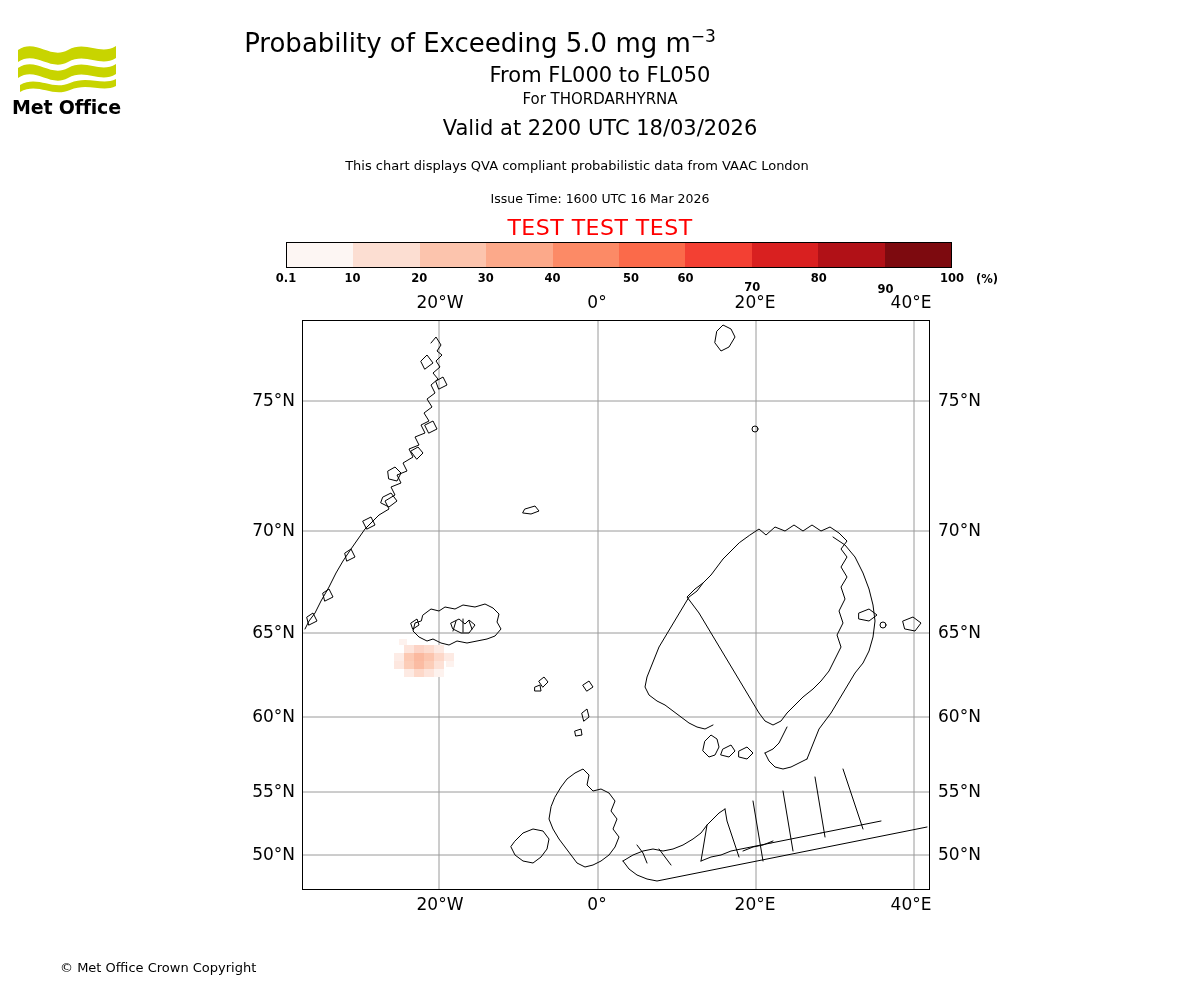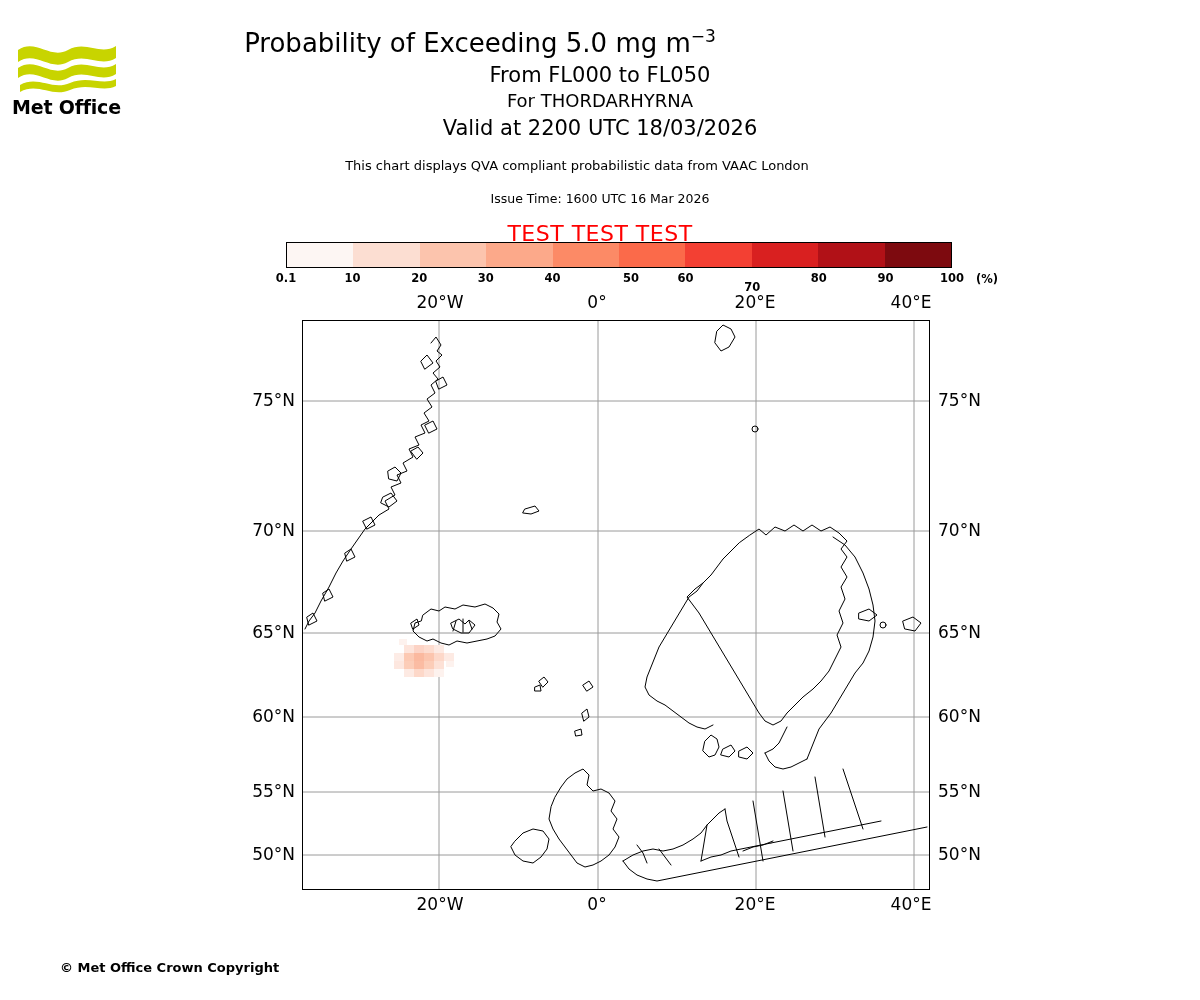--- a/index.html
+++ b/index.html
@@ -58,21 +58,21 @@
   #sub-line-1 {
     position: absolute;
     top: 63px;
     width: 1200px;
     font-size: 21px;
   }
   #sub-line-2 {
     position: absolute;
     top: 90px;
     width: 1200px;
-    font-size: 18px;
+    font-size: 15px;
     text-align: center;
   }
   #sub-line-3 {
     position: absolute;
     top: 116px;
     width: 1200px;
     font-size: 21px;
   }
   #qva-note {
     position: absolute;
@@ -81,21 +81,21 @@
     font-size: 13px;
   }
   #issue-time {
     position: absolute;
     top: 191px;
     width: 1200px;
     font-size: 12.5px;
   }
   #test-banner {
     position: absolute;
-    top: 221px;
+    top: 215px;
     width: 1200px;
     font-size: 22px;
     color: #ff0000;
     font-weight: normal;
     letter-spacing: 0.5px;
   }
 
   
   #colourbar-wrap {
     position: absolute;
@@ -156,21 +156,20 @@
   .lon-top { top: 292px; transform: translateX(-50%); }
   .lon-bottom { top: 894px; transform: translateX(-50%); }
   .lat-left { transform: translate(-100%, -50%); }
   .lat-right { transform: translateY(-50%); }
 
   #copyright {
     position: absolute;
     left: 60px;
     top: 960px;
     font-size: 13px;
-    font-weight: bold;
   }
 </style>
 </head>
 <body>
 
 <div id="logo">
   <svg width="110" height="60" viewBox="0 0 110 60">
     <path d="M6,14 C24,2 38,24 56,14 C74,4 88,20 104,10 L104,22 C88,32 74,16 56,26 C38,36 24,14 6,26 Z" fill="#c8d400"></path>
     <path d="M6,32 C24,20 38,42 56,32 C74,22 88,38 104,28 L104,38 C88,48 74,32 56,42 C38,52 24,30 6,42 Z" fill="#c8d400"></path>
     <path d="M8,49 C26,39 40,55 58,47 C76,39 90,50 104,43 L104,50 C90,57 76,46 58,54 C40,62 26,46 8,56 Z" fill="#c8d400"></path>
@@ -204,21 +203,21 @@
   <div id="cb-units">(%)</div>
 <div class="cb-tick-label" style="left: 0px;">0.1</div>
     <div class="cb-tick-label" style="left: 66.6px;">10</div>
     <div class="cb-tick-label" style="left: 133.2px;">20</div>
     <div class="cb-tick-label" style="left: 199.8px;">30</div>
     <div class="cb-tick-label" style="left: 266.4px;">40</div>
     <div class="cb-tick-label" style="left: 345px; text-align: right;">50</div>
     <div class="cb-tick-label" style="left: 399.6px;">60</div>
     <div class="cb-tick-label" style="left: 466.2px; margin-top: 9px;">70</div>
     <div class="cb-tick-label" style="left: 532.8px;">80</div>
-    <div class="cb-tick-label" style="left: 599.4px;">90</div>
+    <div class="cb-tick-label" style="left: 599.4px; margin-top: 11px;">90</div>
     <div class="cb-tick-label" style="left: 666px;">100</div>
   </div>
 
 <div id="map-frame">
   <svg id="map-svg" width="626" height="568" viewBox="0 0 626 568">
 
     <g stroke="#9a9a9a" stroke-width="1" fill="none">
       <line x1="136" y1="0" x2="136" y2="568"></line>
       <line x1="295" y1="0" x2="295" y2="568"></line>
       <line x1="453" y1="0" x2="453" y2="568"></line>

